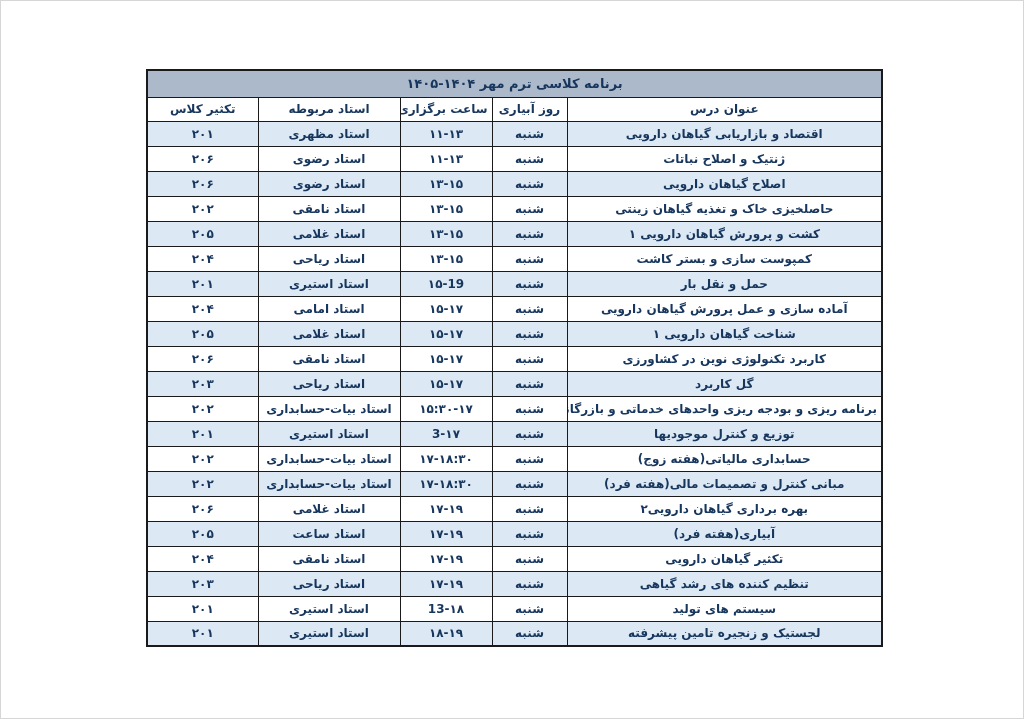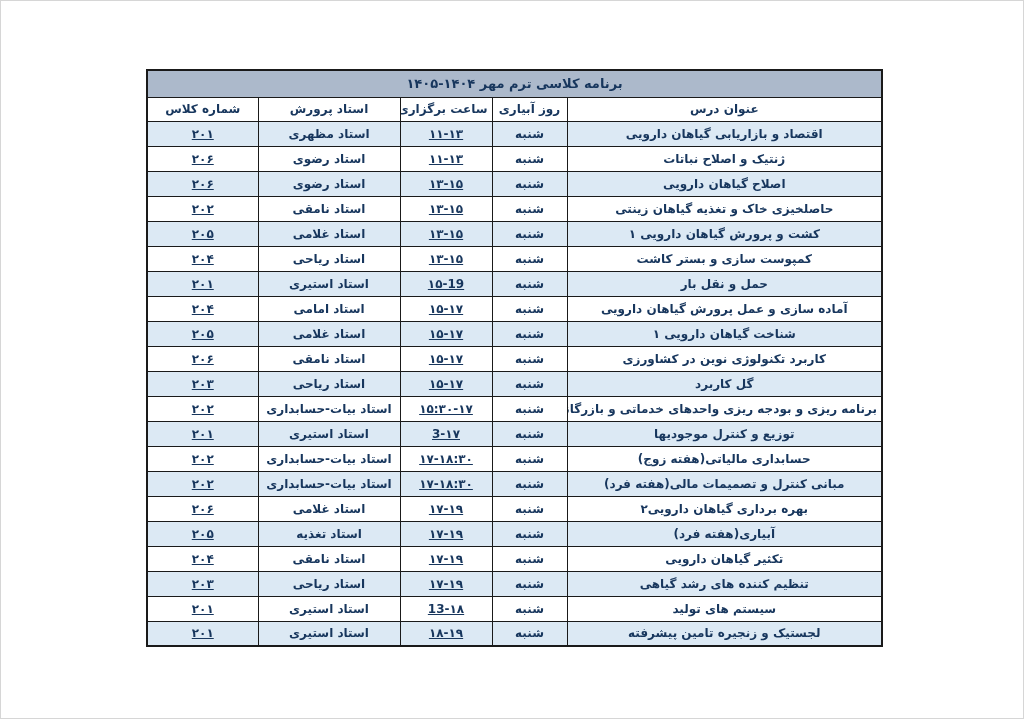--- a/index.html
+++ b/index.html
@@ -56,21 +56,20 @@
   }
   tbody tr.shaded td {
     background: var(--row_alt_bg, #DCE9F4);
   }
   tbody tr:last-child td {
     border-bottom: 2.5px solid var(--border, #1a1a1a);
   }
   .num {
     direction: ltr;
     unicode-bidi: isolate;
-    text-decoration: underline;
   }
 </style>
 </head>
 <body>
 
 <div class="page">
   <table class="schedule">
     <colgroup>
       <col style="width:315px">
       <col style="width:75px">
@@ -79,22 +78,22 @@
       <col style="width:111px">
     </colgroup>
     <thead>
       <tr class="title-row">
         <th colspan="5">برنامه کلاسی ترم مهر ۱۴۰۴-۱۴۰۵</th>
       </tr>
       <tr class="header-row">
         <th>عنوان درس</th>
         <th>روز آبیاری</th>
         <th>ساعت برگزاری</th>
-        <th>استاد پرورش</th>
-        <th>شماره کلاس</th>
+        <th>استاد مربوطه</th>
+        <th>تکثیر کلاس</th>
       </tr>
     </thead>
     <tbody>
         <tr class="shaded">
     <td class="course">اقتصاد و بازاریابی گیاهان دارویی</td>
     <td class="day">شنبه</td>
     <td class="time num">۱۱-۱۳</td>
     <td class="professor">استاد مظهری</td>
     <td class="room num">۲۰۱</td>
   </tr>
@@ -200,21 +199,21 @@
     <td class="course">بهره برداری گیاهان دارویی۲</td>
     <td class="day">شنبه</td>
     <td class="time num">۱۷-۱۹</td>
     <td class="professor">استاد غلامی</td>
     <td class="room num">۲۰۶</td>
   </tr>
         <tr class="shaded">
     <td class="course">آبیاری(هفته فرد)</td>
     <td class="day">شنبه</td>
     <td class="time num">۱۷-۱۹</td>
-    <td class="professor">استاد تغذیه</td>
+    <td class="professor">استاد ساعت</td>
     <td class="room num">۲۰۵</td>
   </tr>
         <tr>
     <td class="course">تکثیر گیاهان دارویی</td>
     <td class="day">شنبه</td>
     <td class="time num">۱۷-۱۹</td>
     <td class="professor">استاد نامقی</td>
     <td class="room num">۲۰۴</td>
   </tr>
         <tr class="shaded">

